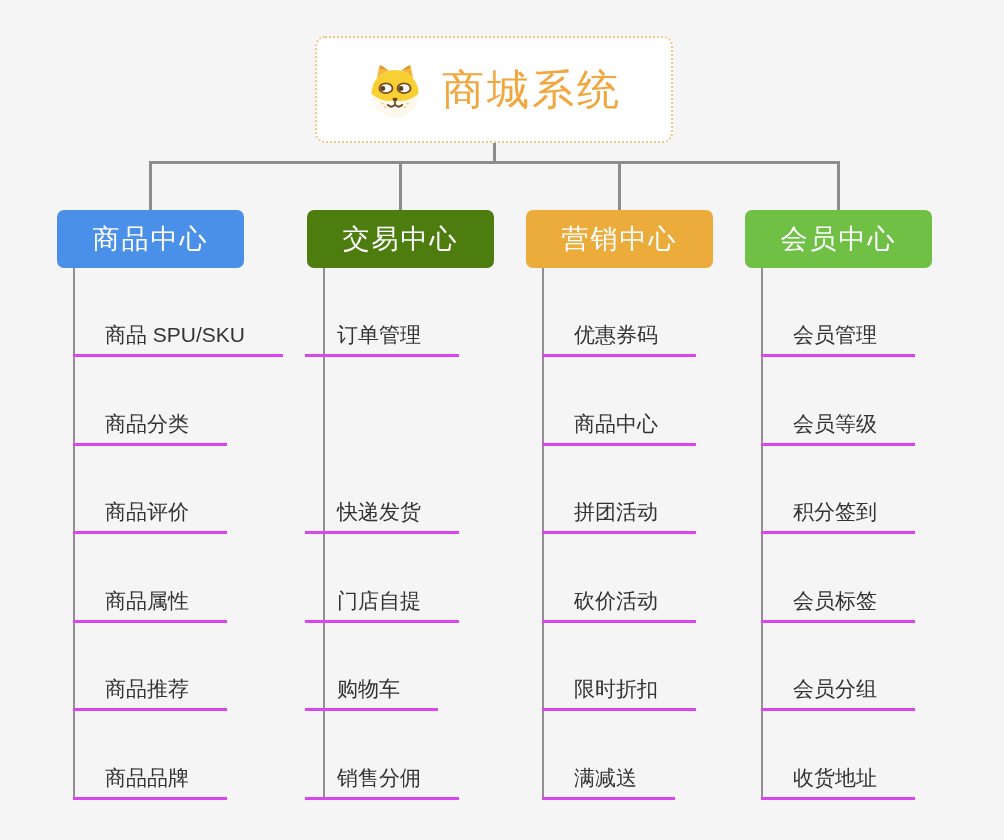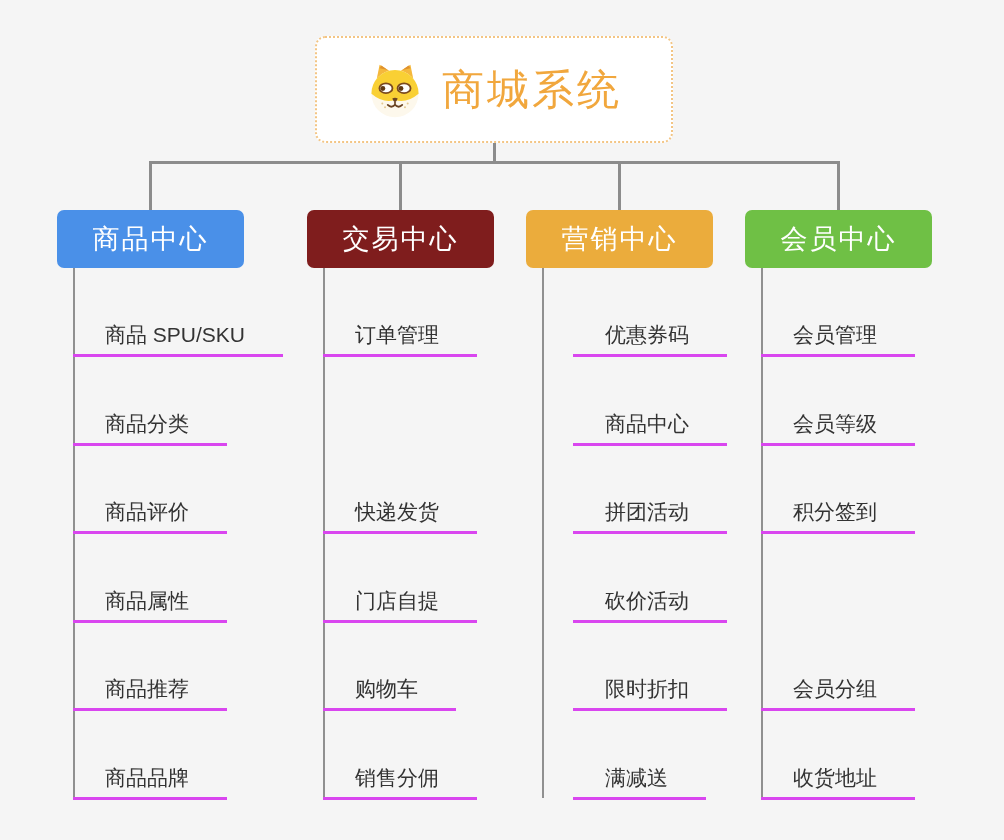--- a/index.html
+++ b/index.html
@@ -76,22 +76,22 @@
     position: absolute;
     font-size: 21px;
     line-height: 30px;
     color: #333333;
     padding: 0 38px 4px 32px;
     border-bottom: 3px solid #d946ef;
     white-space: nowrap;
     cursor: default;
   }
   .c0 { left: 73px;  }
-  .c1 { left: 323px; }
-  .c2 { left: 573px; padding-left: 32px; }
+  .c1 { left: 305px; }
+  .c2 { left: 542px; padding-left: 32px; }
   .c3 { left: 761px; }
   .r0 { top: 320px; }
   .r1 { top: 409px; }
   .r2 { top: 497px; }
   .r3 { top: 586px; }
   .r4 { top: 674px; }
   .r5 { top: 763px; }
 </style>
 </head>
 <body>
@@ -122,21 +122,21 @@
   </div>
 
   <div class="line root-stem"></div>
   <div class="line rail"></div>
   <div class="line stem stem-0"></div>
   <div class="line stem stem-1"></div>
   <div class="line stem stem-2"></div>
   <div class="line stem stem-3"></div>
 
   <div class="branch-node branch-0" style="background-color: rgb(74, 144, 232);">商品中心</div>
-  <div class="branch-node branch-1" style="background-color: #7f1d1d;">交易中心</div>
+  <div class="branch-node branch-1" style="background-color: #4d7c0f;">交易中心</div>
   <div class="branch-node branch-2" style="background-color: rgb(235, 172, 60);">营销中心</div>
   <div class="branch-node branch-3" style="background-color: rgb(111, 192, 69);">会员中心</div>
 
   <div class="spine spine-0"></div>
   <div class="spine spine-1"></div>
   <div class="spine spine-2"></div>
   <div class="spine spine-3"></div>
 
   <div class="leaf c0 r0">商品 SPU/SKU</div>
   <div class="leaf c0 r1">商品分类</div>
@@ -154,16 +154,17 @@
   <div class="leaf c2 r0">优惠券码</div>
   <div class="leaf c2 r1">商品中心</div>
   <div class="leaf c2 r2">拼团活动</div>
   <div class="leaf c2 r3">砍价活动</div>
   <div class="leaf c2 r4">限时折扣</div>
   <div class="leaf c2 r5">满减送</div>
 
   <div class="leaf c3 r0">会员管理</div>
   <div class="leaf c3 r1">会员等级</div>
   <div class="leaf c3 r2">积分签到</div>
+  <div class="leaf c3 r3">会员标签</div>
   <div class="leaf c3 r4">会员分组</div>
   <div class="leaf c3 r5">收货地址</div>
 
 </div>
 
 </body></html>

